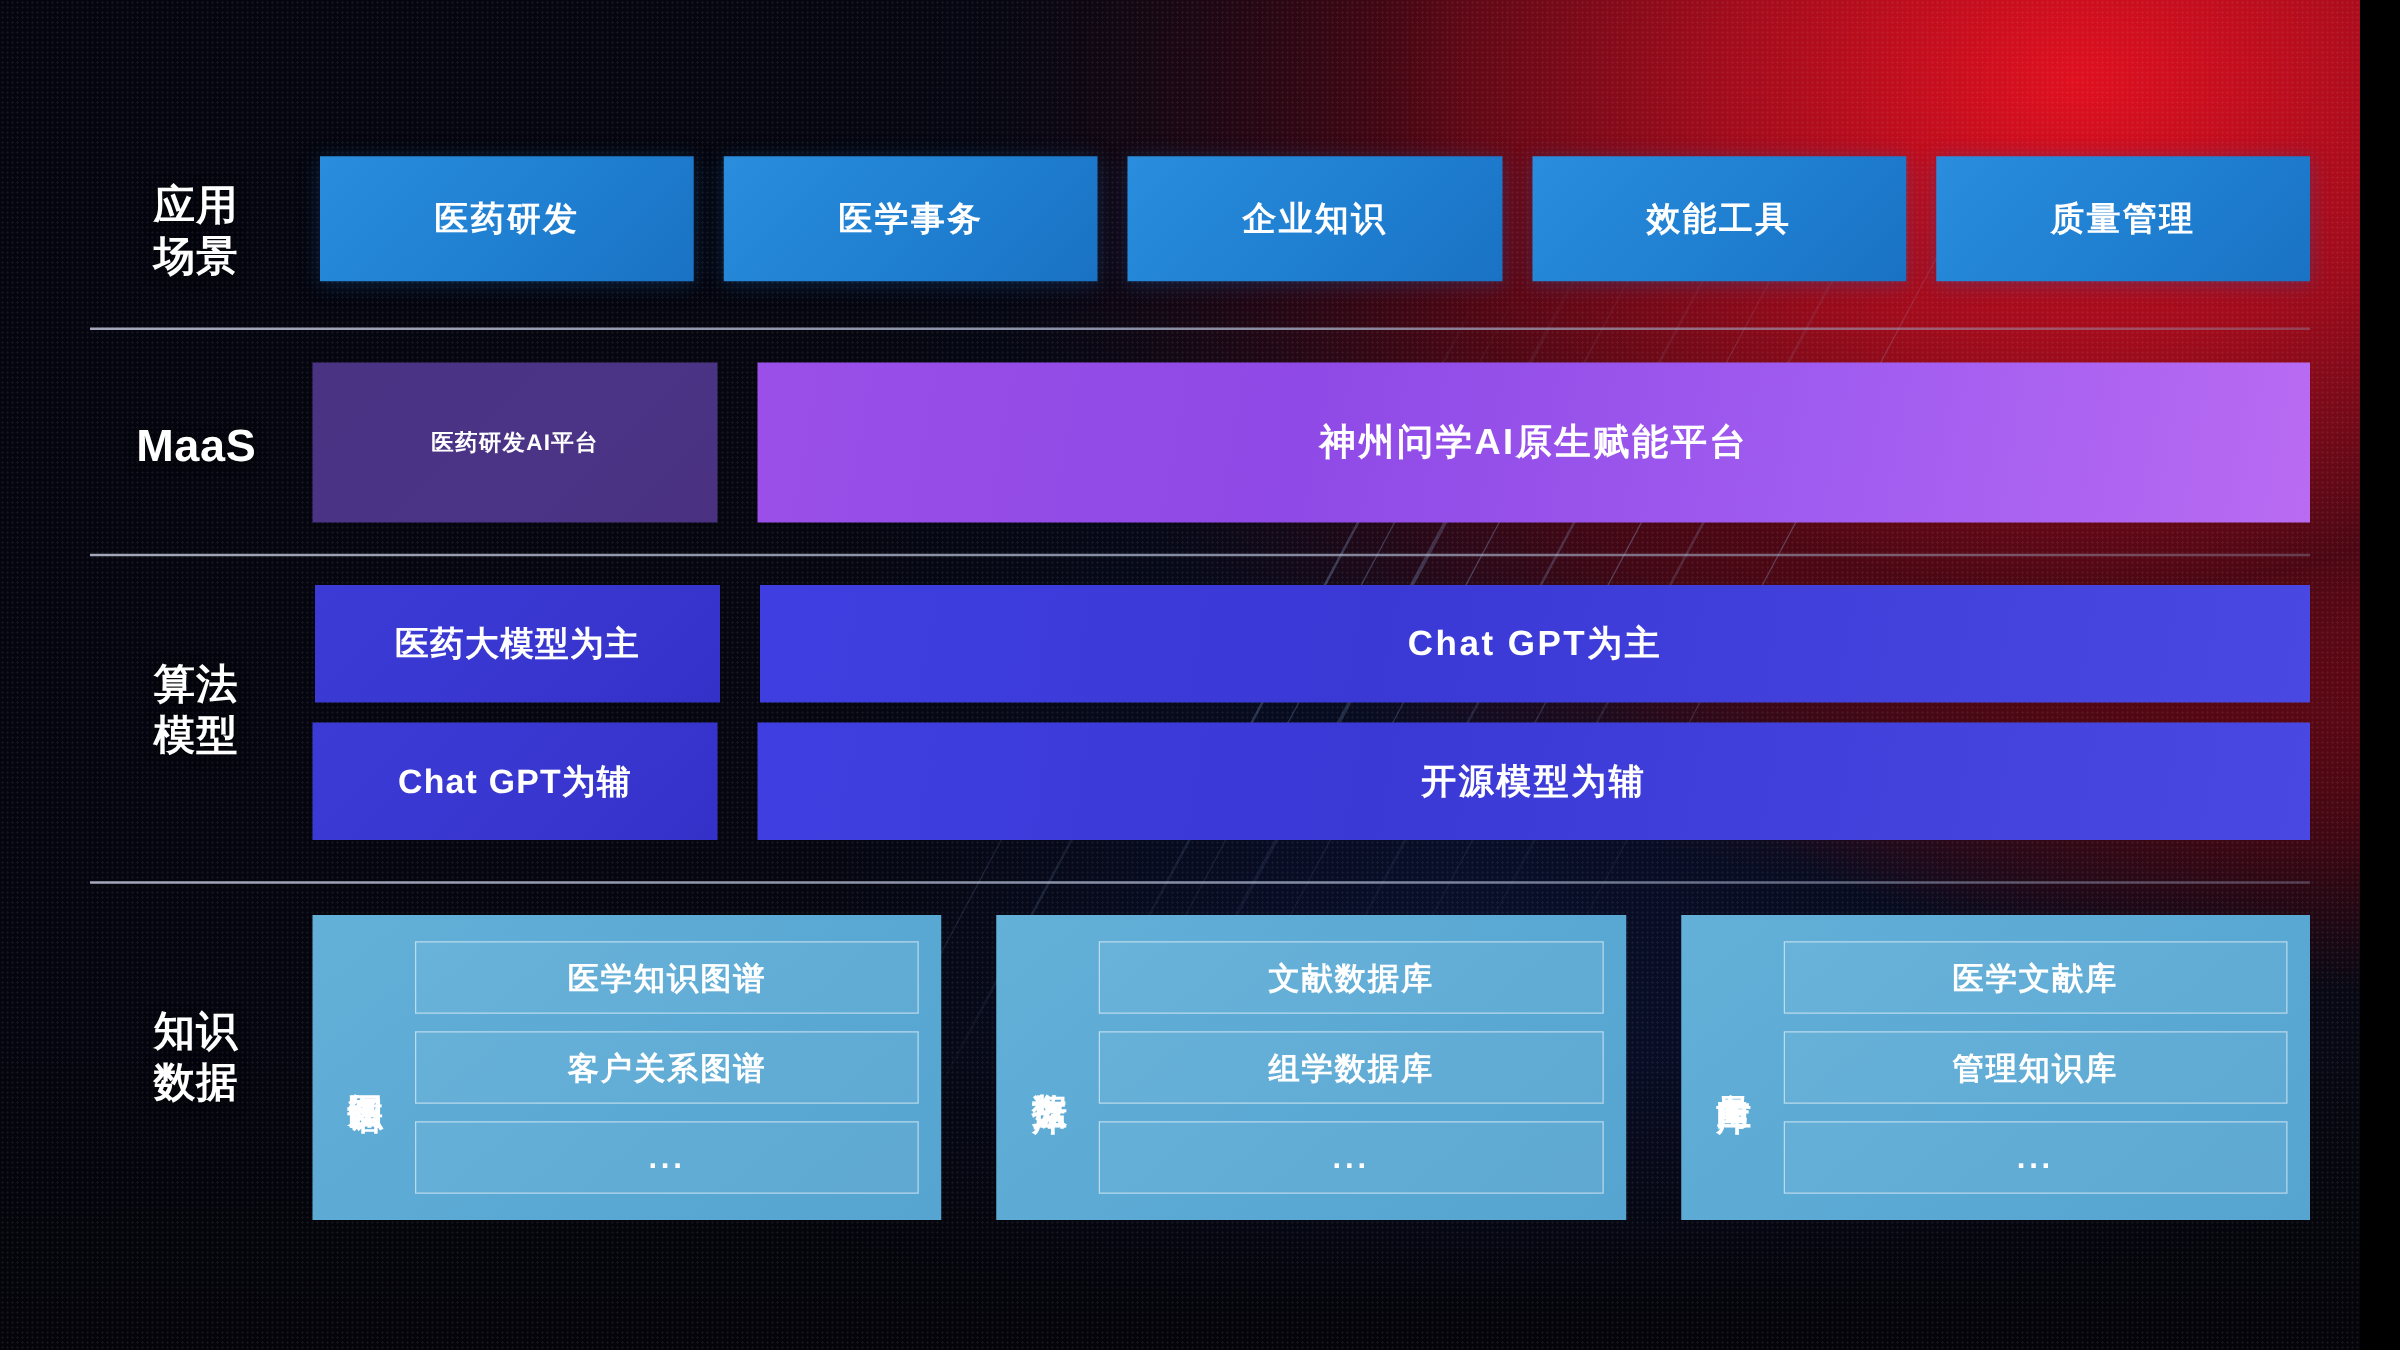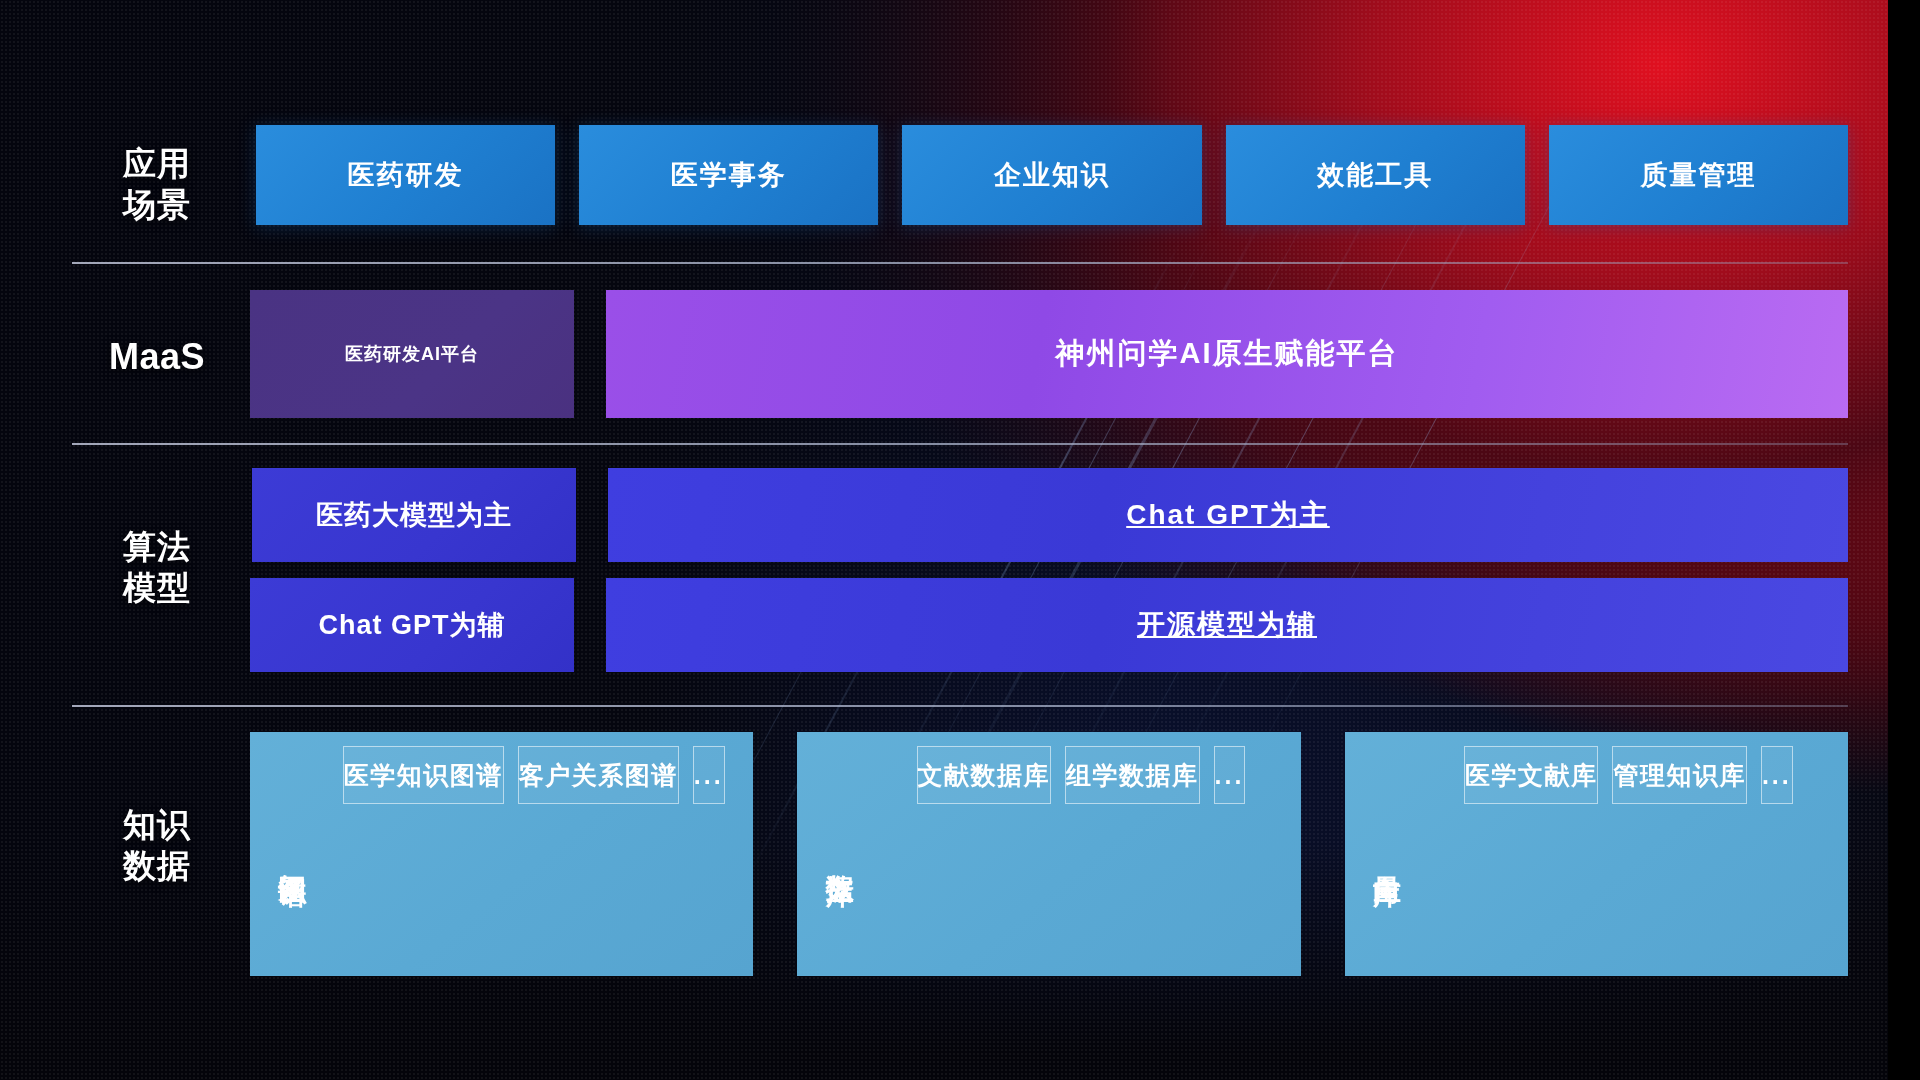--- a/index.html
+++ b/index.html
@@ -166,21 +166,20 @@
     margin-left: 32px;
     height: 94px;
     background: linear-gradient(100deg, #3f3ee0 0%, #3a39d6 40%, #4442dd 75%, #4a48e2 100%);
     display: flex;
     align-items: center;
     justify-content: center;
     color: #ffffff;
     font-size: 28px;
     font-weight: 700;
     letter-spacing: 2px;
-    text-decoration: underline;
   }
 
   
   .kn-group {
     flex: 1;
     margin-right: 44px;
     background: linear-gradient(140deg, #63b0d8 0%, #5aa9d4 55%, #56a4d0 100%);
     display: flex;
     align-items: stretch;
     padding: 14px 18px 14px 14px;
@@ -201,21 +200,21 @@
     line-height: 1.2;
     letter-spacing: 1px;
     writing-mode: vertical-rl;
     text-orientation: upright;
     white-space: nowrap;
   }
 
   .kn-items {
     flex: 1;
     display: flex;
-    flex-direction: row;
+    flex-direction: column;
     justify-content: center;
     gap: 14px;
     padding-left: 12px;
   }
   .kn-item {
     height: 56px;
     border: 1px solid rgba(255,255,255,.55);
     display: flex;
     align-items: center;
     justify-content: center;

